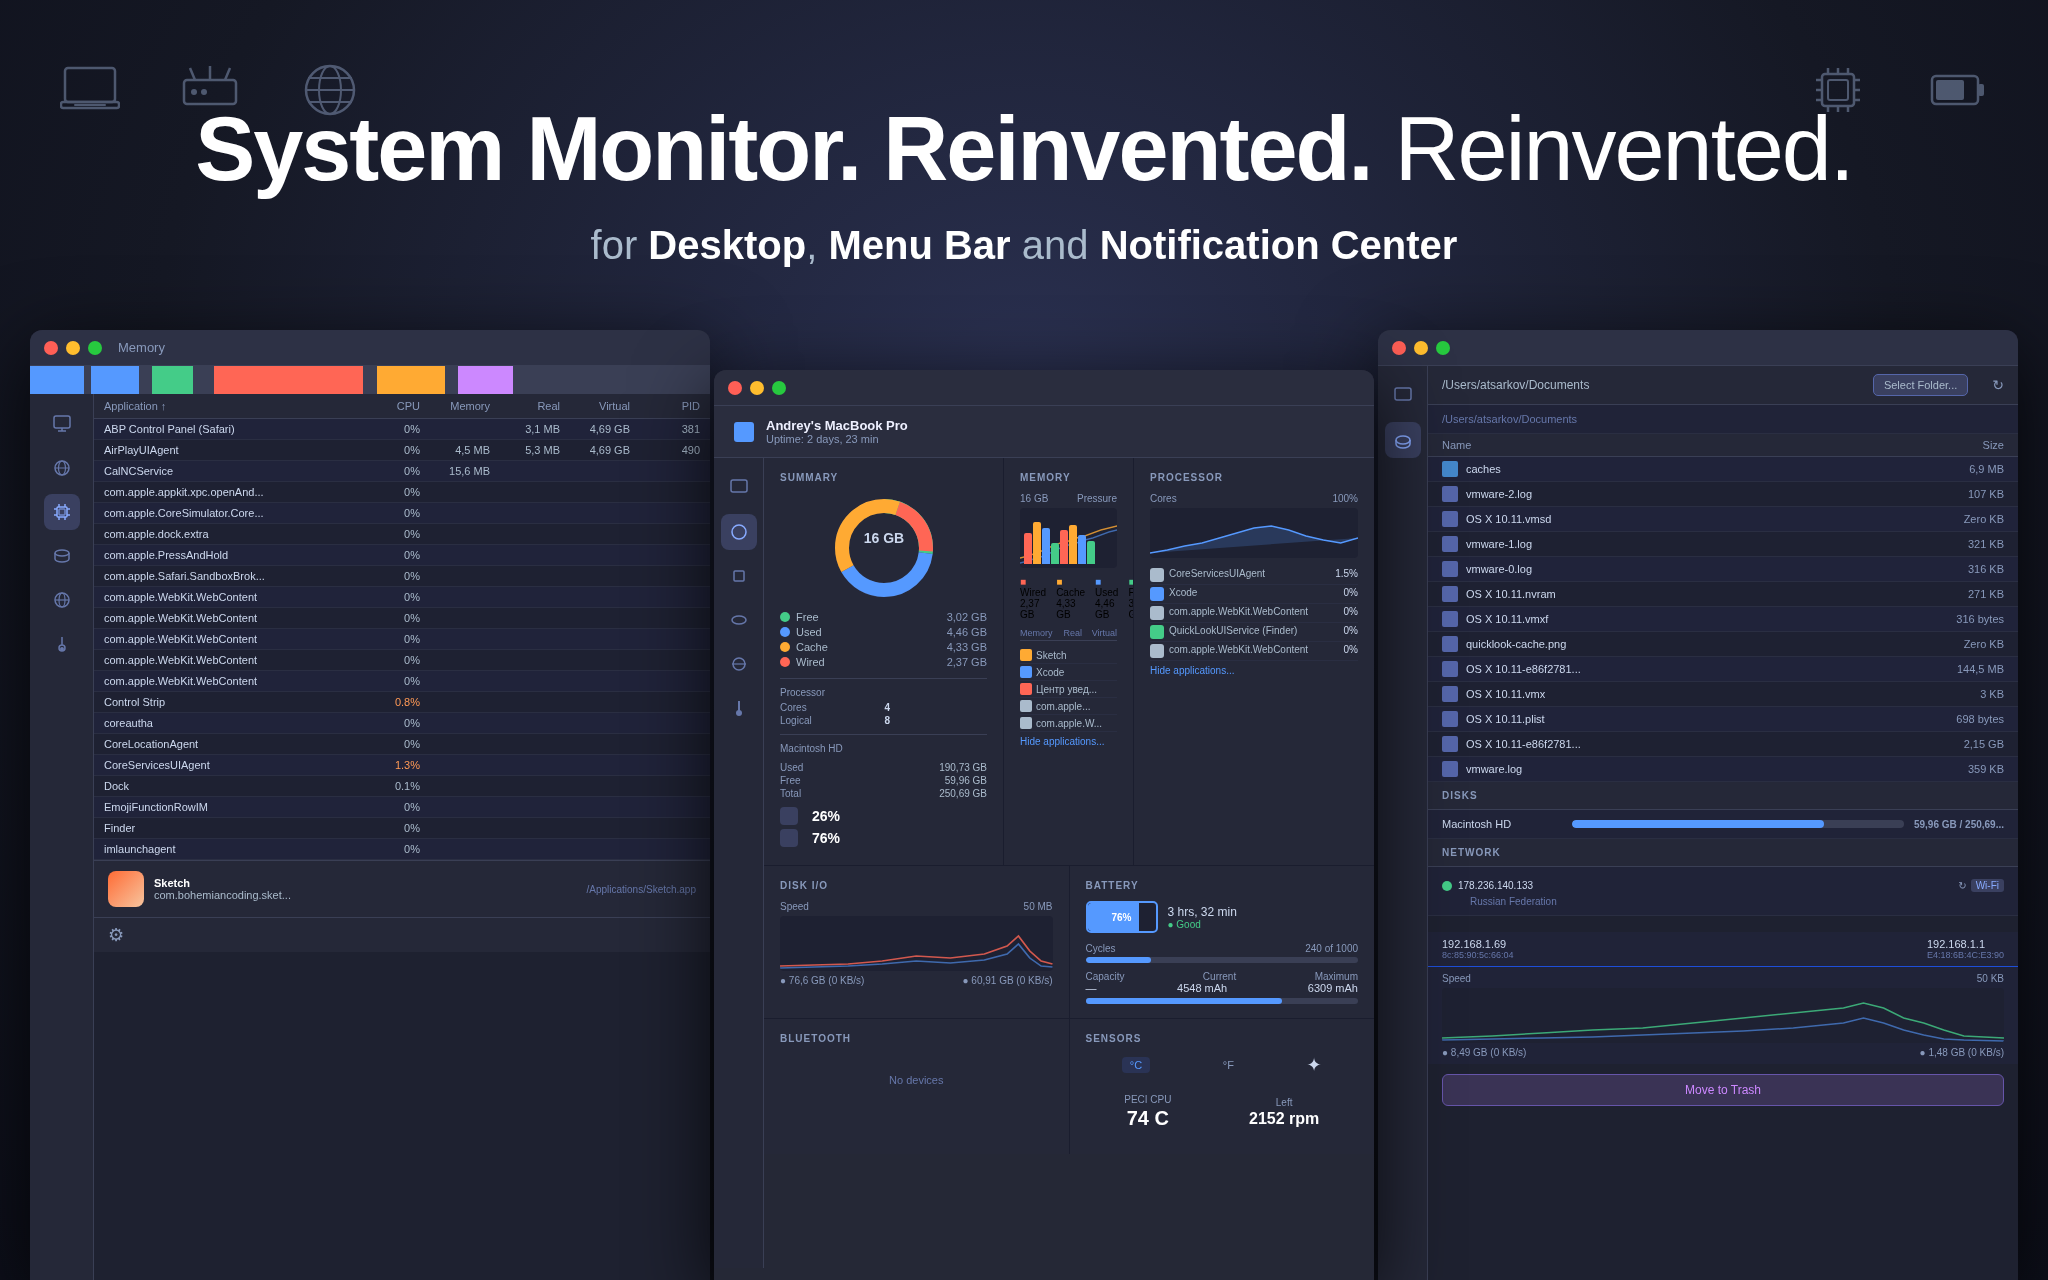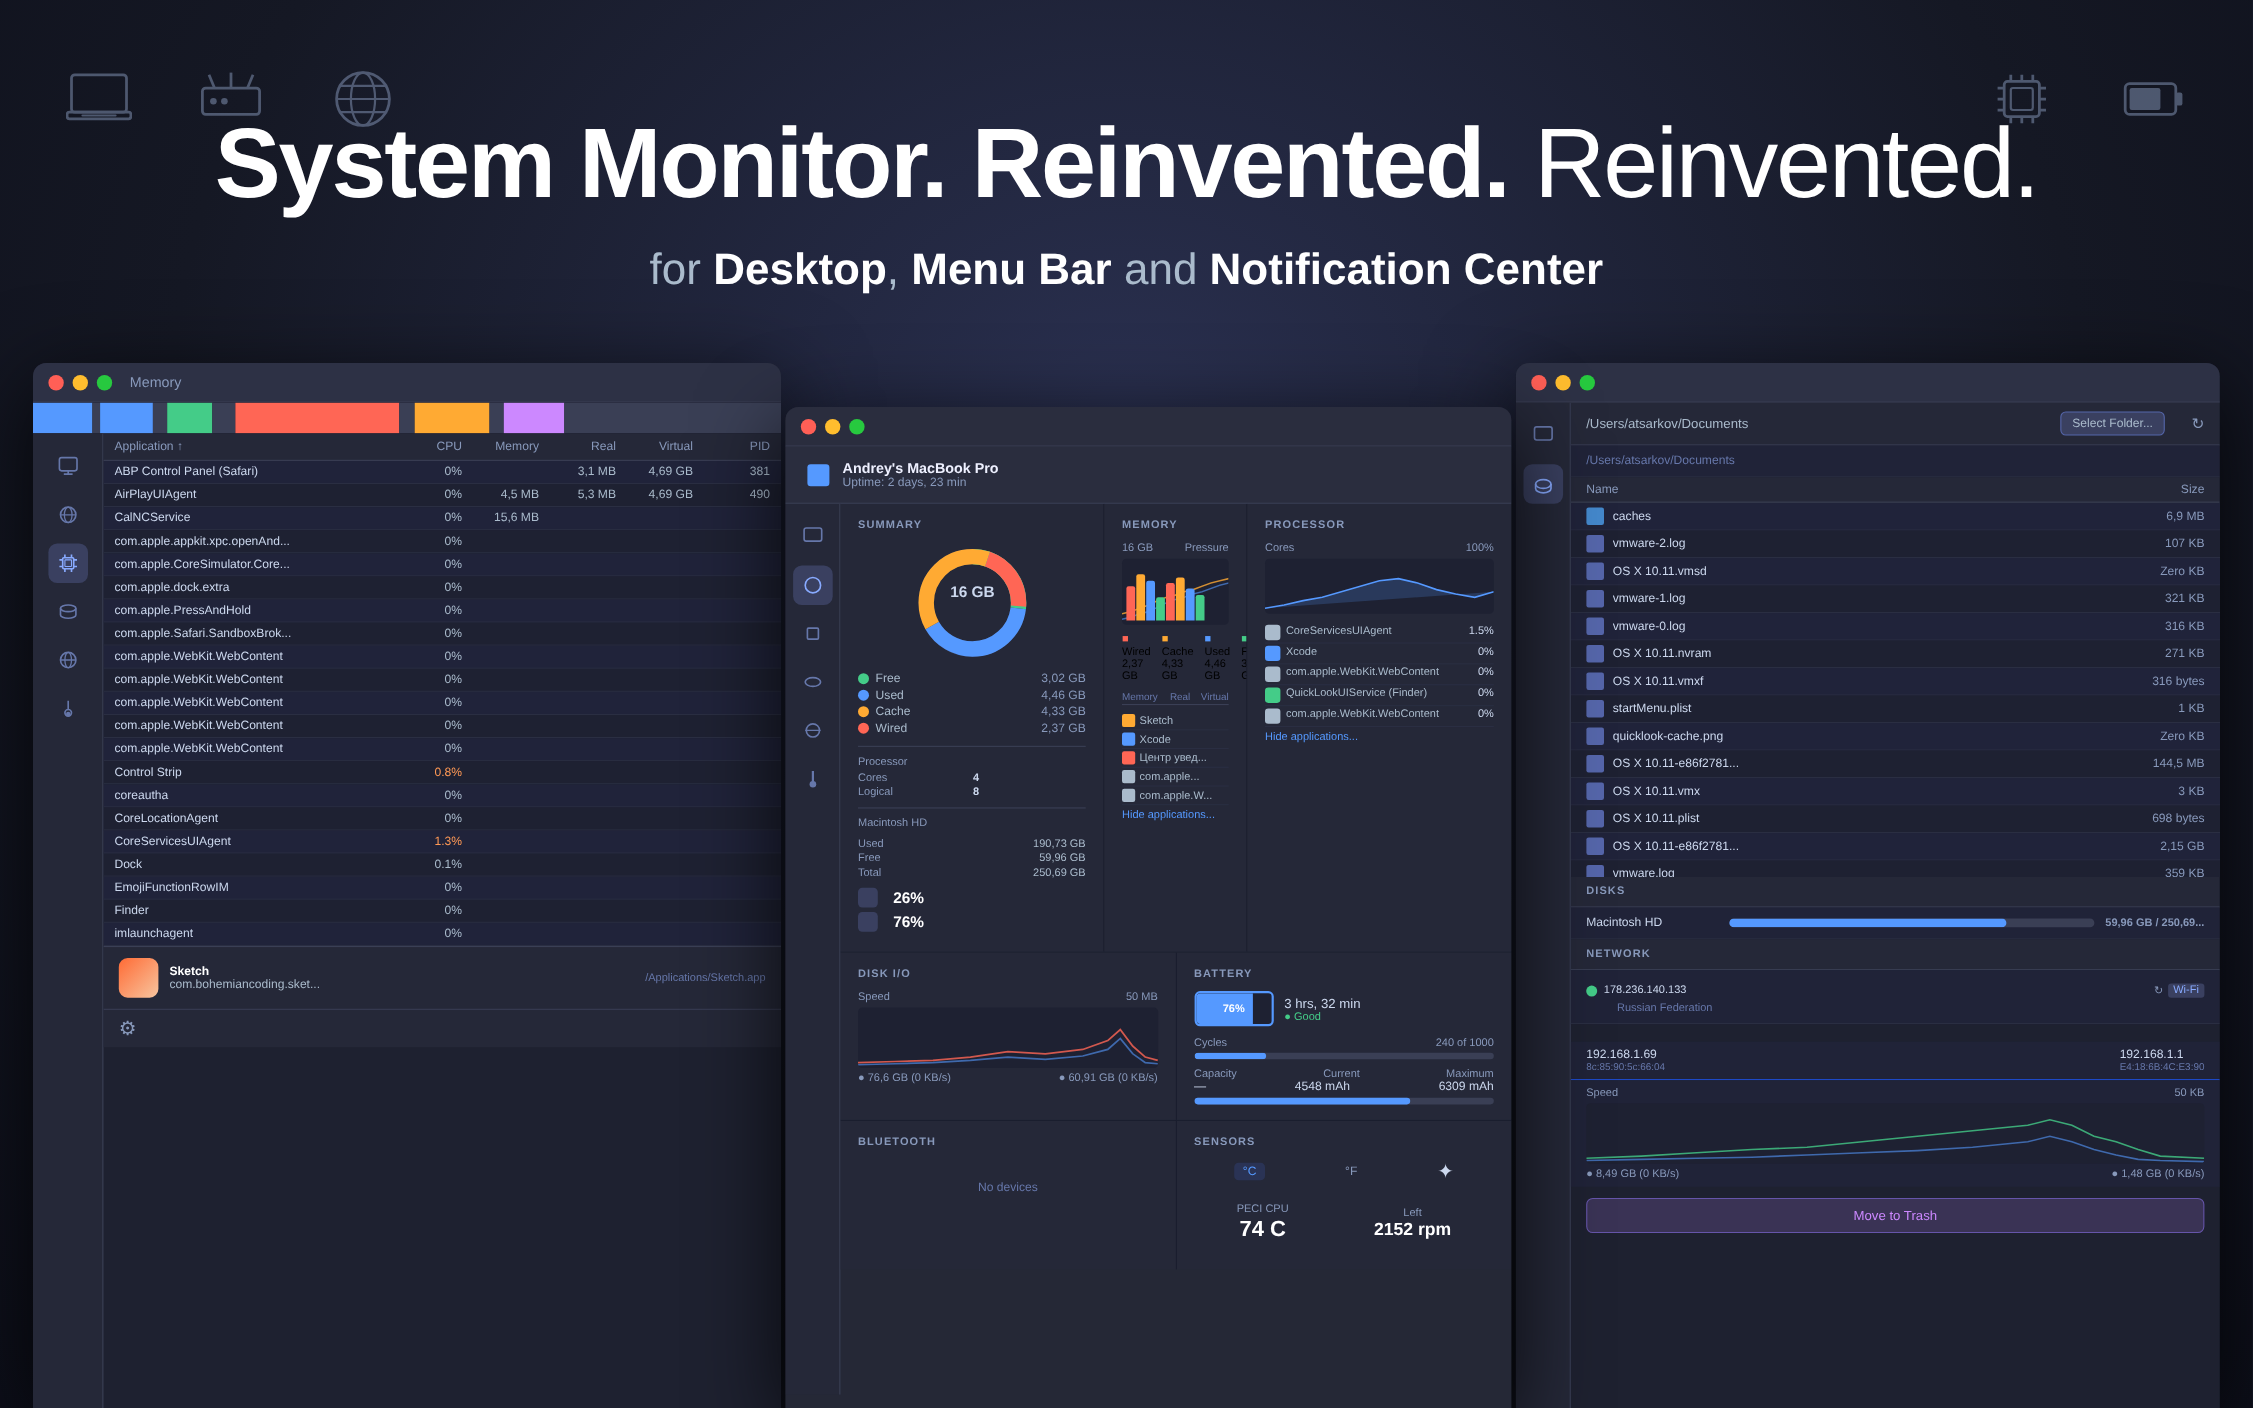--- a/index.html
+++ b/index.html
@@ -1240,25 +1240,20 @@
       <span class="file-name">OS X 10.11.nvram</span>
       <span class="file-size">271 KB</span>
     </div>
             <div class="file-row">
       <div class="file-icon"></div>
       <span class="file-name">OS X 10.11.vmxf</span>
       <span class="file-size">316 bytes</span>
     </div>
             <div class="file-row">
       <div class="file-icon"></div>
-      <span class="file-name">startMenu.plist</span>
-      <span class="file-size">1 KB</span>
-    </div>
-            <div class="file-row">
-      <div class="file-icon"></div>
       <span class="file-name">quicklook-cache.png</span>
       <span class="file-size">Zero KB</span>
     </div>
             <div class="file-row">
       <div class="file-icon"></div>
       <span class="file-name">OS X 10.11-e86f2781...</span>
       <span class="file-size">144,5 MB</span>
     </div>
             <div class="file-row">
       <div class="file-icon"></div>

